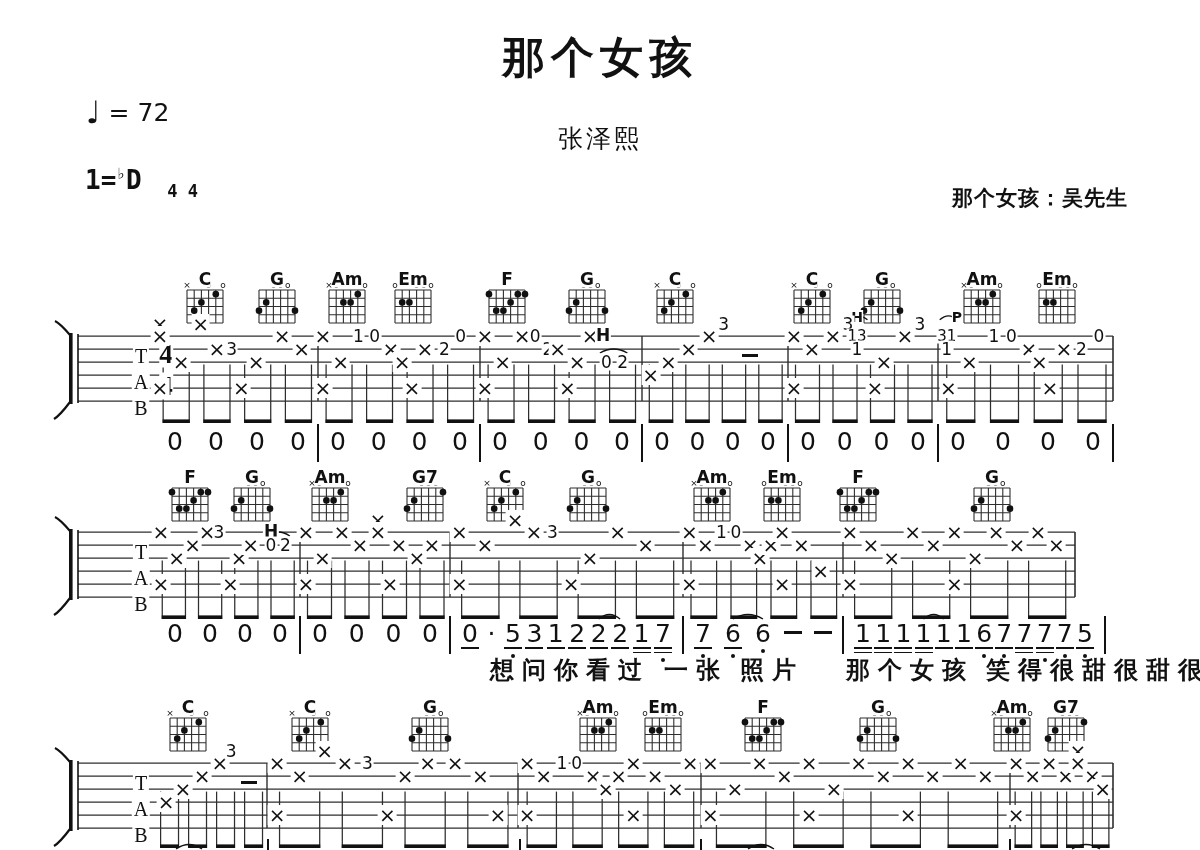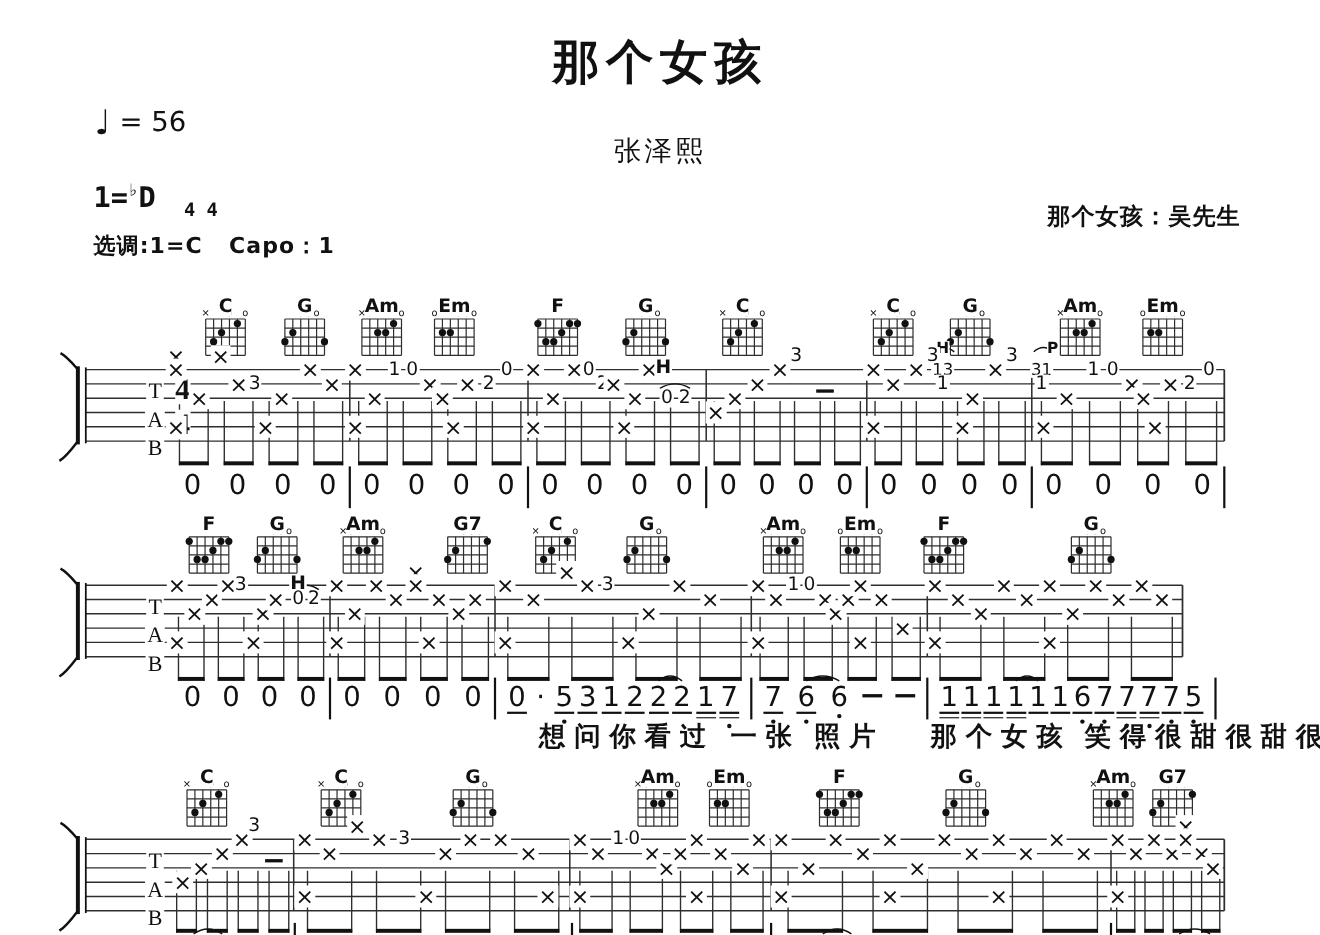--- a/index.html
+++ b/index.html
@@ -29,35 +29,31 @@
   .lowdot{width:4px;height:4px;border-radius:50%;}
   svg{position:absolute;left:0;top:0;}
 </style>
 </head>
 <body>
 
 <div class="sheet" id="sheet">
 
   <div class="abs tempo" style="left:86px;top:112px;transform:translate(0,-50%);">
     <span class="note">♩</span>
-    <span>=  56</span>
+    <span>=  72</span>
   </div>
   <div class="abs title" style="left:600px;top:57px;">那个女孩</div>
   <div class="abs artist" style="left:600px;top:138px;">张泽熙</div>
   <div class="abs keyrow" style="left:85px;top:183px;transform:translate(0,-50%);">
     <span>1=</span><sup>♭</sup><span>D</span>
     <span class="tsfrac">
       <span>4</span>
       <span class="bar"></span>
       <span>4</span>
     </span>
-  </div>
-  <div class="abs subkey" style="left:85px;top:223px;transform:translate(0,-50%);">
-    <span>选调:1=C</span>&nbsp;&nbsp;
-    <span>Capo：1</span>
   </div>
   <div class="abs credit anchor-right" style="left:1128px;top:197px;">那个女孩：吴先生</div>
 <svg width="1200" height="850">
       <line x1="187" y1="290" x2="187" y2="323" stroke="#2e2e2e" stroke-width="1.1"></line>
       <line x1="194.2" y1="290" x2="194.2" y2="323" stroke="#2e2e2e" stroke-width="1.1"></line>
       <line x1="201.4" y1="290" x2="201.4" y2="323" stroke="#2e2e2e" stroke-width="1.1"></line>
       <line x1="208.6" y1="290" x2="208.6" y2="323" stroke="#2e2e2e" stroke-width="1.1"></line>
       <line x1="215.8" y1="290" x2="215.8" y2="323" stroke="#2e2e2e" stroke-width="1.1"></line>
       <line x1="223" y1="290" x2="223" y2="323" stroke="#2e2e2e" stroke-width="1.1"></line>
       <line x1="187" y1="290" x2="223" y2="290" stroke="#2e2e2e" stroke-width="1.1"></line>

